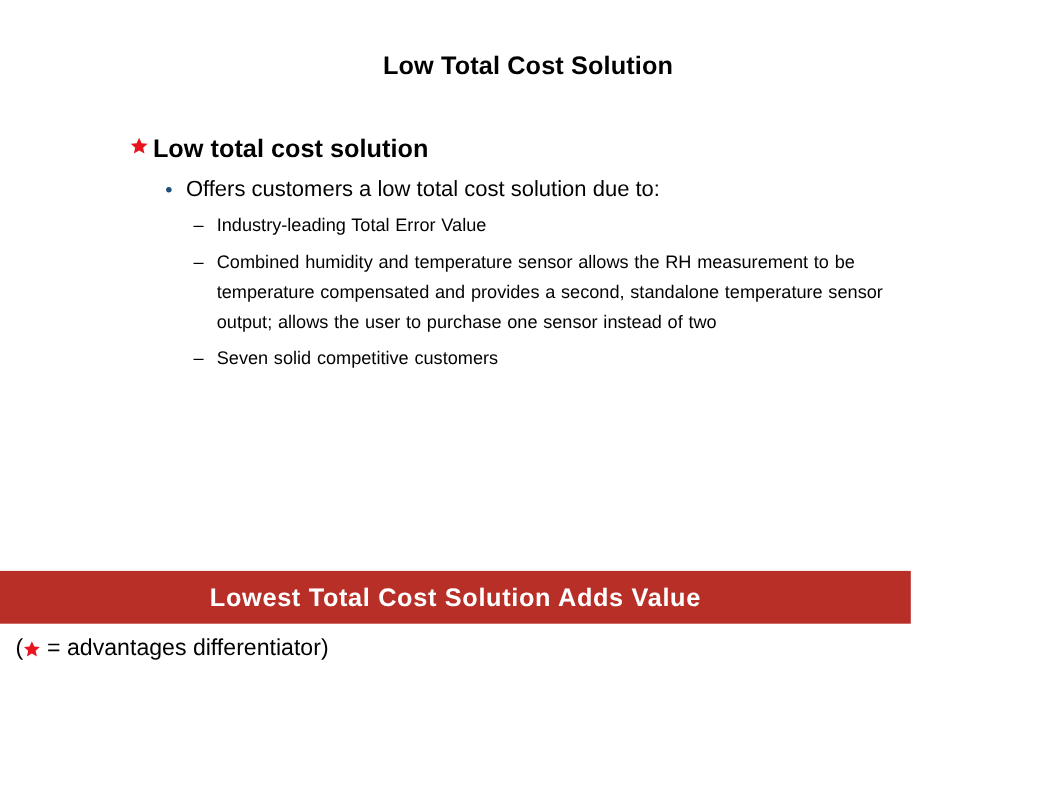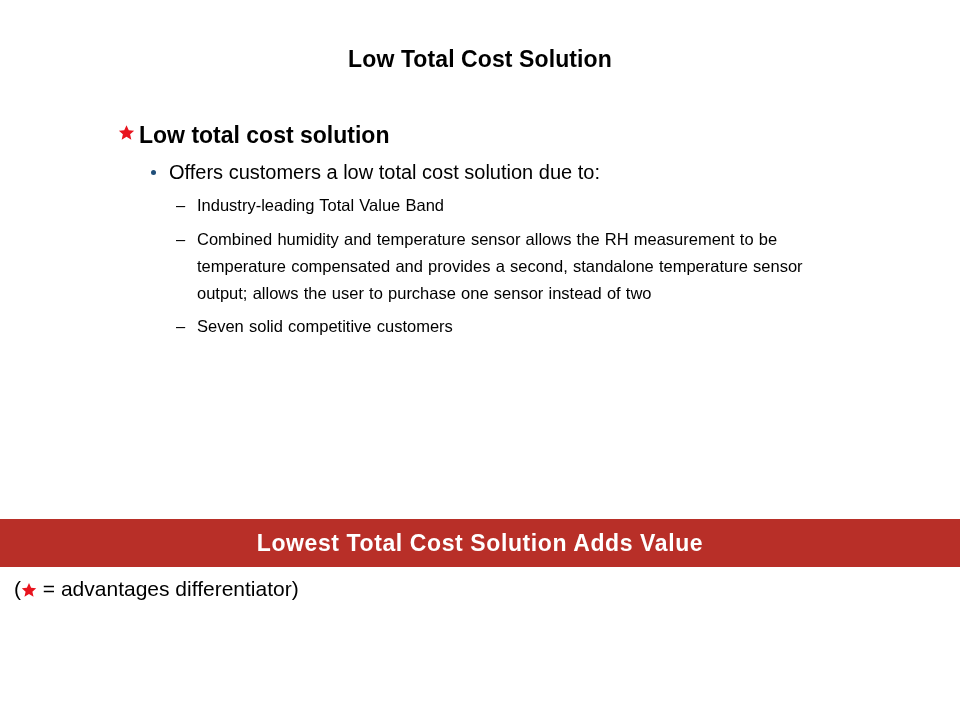--- a/index.html
+++ b/index.html
@@ -110,21 +110,21 @@
   .lvl3 .lvl3-text {
     flex: 1 1 auto;
     word-spacing: 0.6px;
   }
 
   
   .banner {
     position: absolute;
     left: 0;
     top: 519px;
-    width: 960px;
+    width: 828px;
     height: 48px;
     background: #B82F28;
     display: flex;
     align-items: center;
     justify-content: center;
   }
   .banner-text {
     color: #ffffff;
     font-size: 23px;
     font-weight: bold;
@@ -172,21 +172,21 @@
 
     <div class="lvl2">
       <span class="dot-bullet">
           <i></i>
         </span>
       <span class="lvl2-text">Offers customers a low total cost solution due to:</span>
     </div>
 
     <div class="lvl3">
       <span class="dash-bullet">–</span>
-      <span class="lvl3-text">Industry-leading  Total Value Band</span>
+      <span class="lvl3-text">Industry-leading  Total Error Value</span>
     </div>
 
     <div class="lvl3">
       <span class="dash-bullet">–</span>
       <span class="lvl3-text">Combined  humidity  and temperature  sensor allows the RH measurement  to be temperature  compensated  and provides a second, standalone  temperature  sensor output; allows the user to purchase one sensor instead of two</span>
     </div>
 
     <div class="lvl3">
       <span class="dash-bullet">–</span>
       <span class="lvl3-text">Seven solid competitive customers</span>

